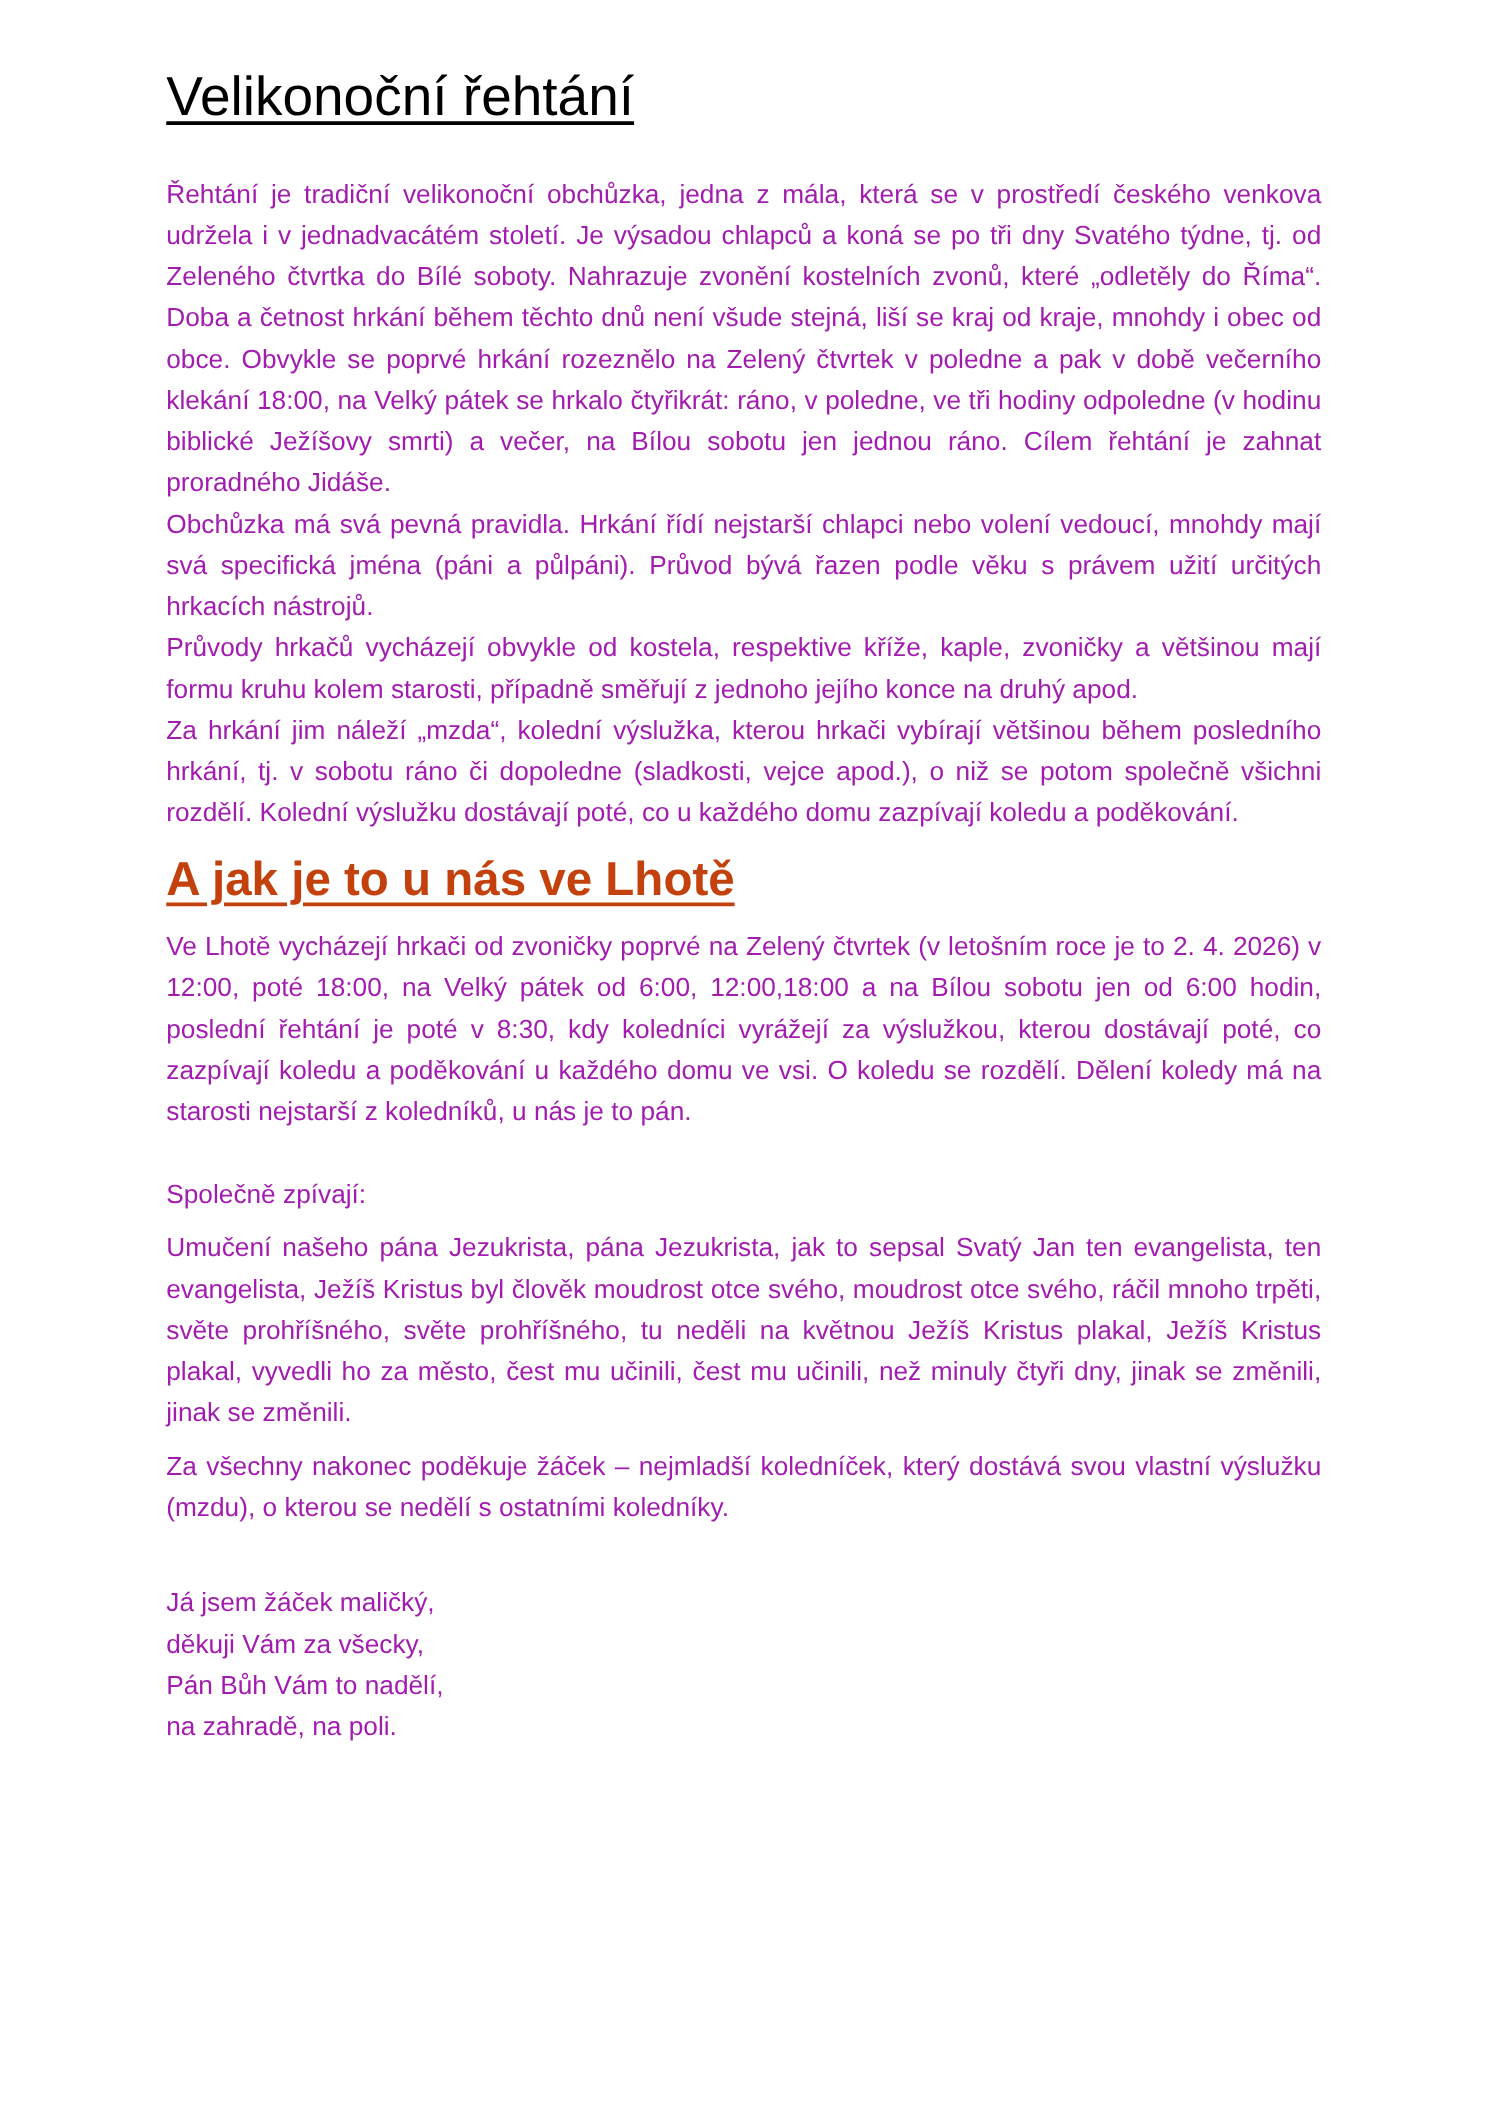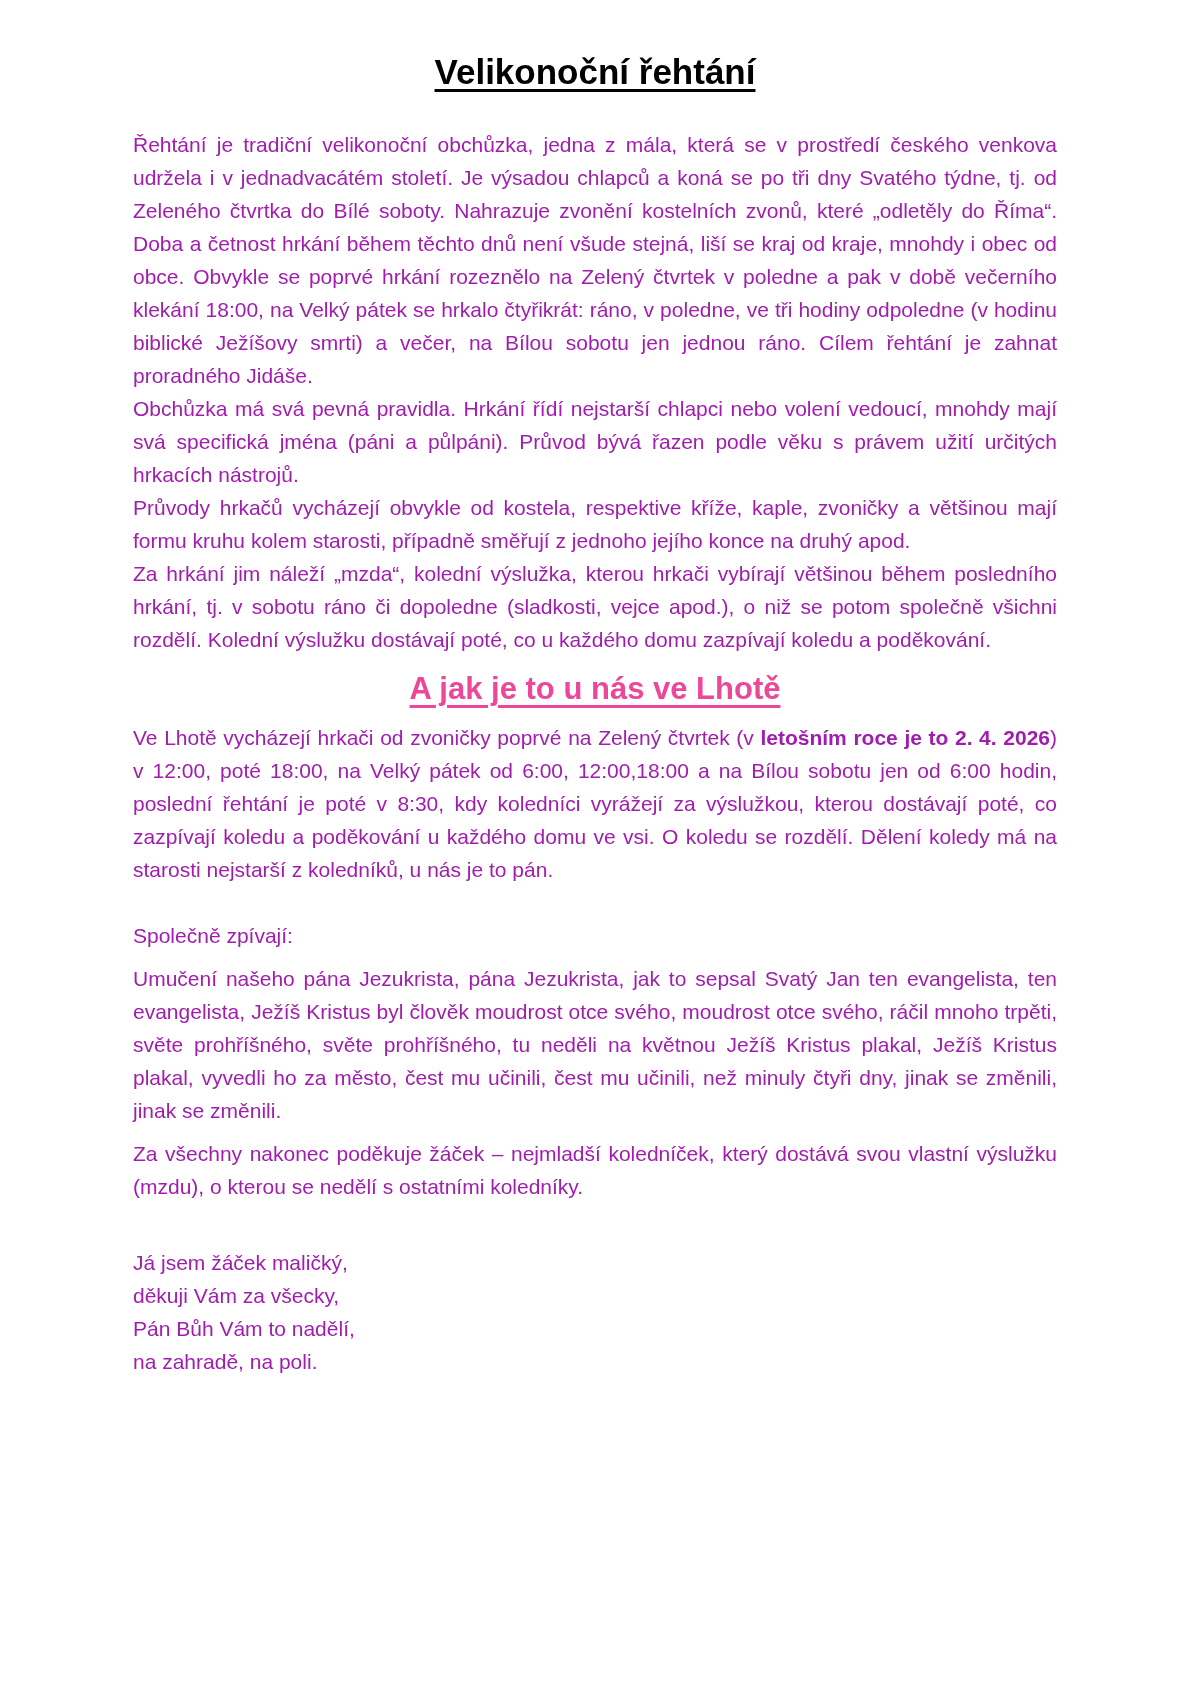--- a/index.html
+++ b/index.html
@@ -15,38 +15,36 @@
   }
   .page {
     box-sizing: border-box;
     width: 1190px;
     min-height: 1683px;
     padding: 50px 133px 40px 133px;
     background: #ffffff;
   }
   h1.doc-title {
     margin: 0 0 34px 0;
-    text-align: center;
-    font-size: 35px;
+    font-size: 44px;
     line-height: 1.25;
-    font-weight: 700;
+    font-weight: 400;
     color: #000000;
   }
   h1.doc-title .u {
     text-decoration: underline;
     text-decoration-thickness: 3px;
     text-underline-offset: 5px;
   }
   h2.section-title {
     margin: 14px 0 12px 0;
-    text-align: center;
-    font-size: 31px;
+    font-size: 38px;
     line-height: 1.25;
     font-weight: 700;
-    color: #ec4899;
+    color: #c2410c;
   }
   h2.section-title .u {
     text-decoration: underline;
     text-decoration-thickness: 3px;
     text-underline-offset: 6px;
   }
   p.body {
     margin: 0;
     font-size: 21px;
     line-height: 33px;
@@ -56,21 +54,21 @@
     text-align: justify;
     text-justify: inter-word;
   }
   p.pm {
     margin-bottom: 10px;
   }
   .blank-line {
     height: 33px;
   }
   strong {
-    font-weight: 700;
+    font-weight: 400;
   }
 </style>
 </head>
 <body>
 
 <div class="page">
 
   <h1 class="doc-title"><span class="u">Velikonoční řehtání</span></h1>
 
   <p class="body just">Řehtání je tradiční velikonoční obchůzka, jedna z mála, která se v prostředí českého venkova udržela i v jednadvacátém století. Je výsadou chlapců a koná se po tři dny Svatého týdne, tj. od Zeleného čtvrtka do Bílé soboty. Nahrazuje zvonění kostelních zvonů, které „odletěly do Říma“. Doba a četnost hrkání během těchto dnů není všude stejná, liší se kraj od kraje, mnohdy i obec od obce. Obvykle se poprvé hrkání rozeznělo na Zelený čtvrtek v poledne a pak v době večerního klekání 18:00, na Velký pátek se hrkalo čtyřikrát: ráno, v poledne, ve tři hodiny odpoledne (v hodinu biblické Ježíšovy smrti) a večer, na Bílou sobotu jen jednou ráno. Cílem řehtání je zahnat proradného Jidáše.</p>

